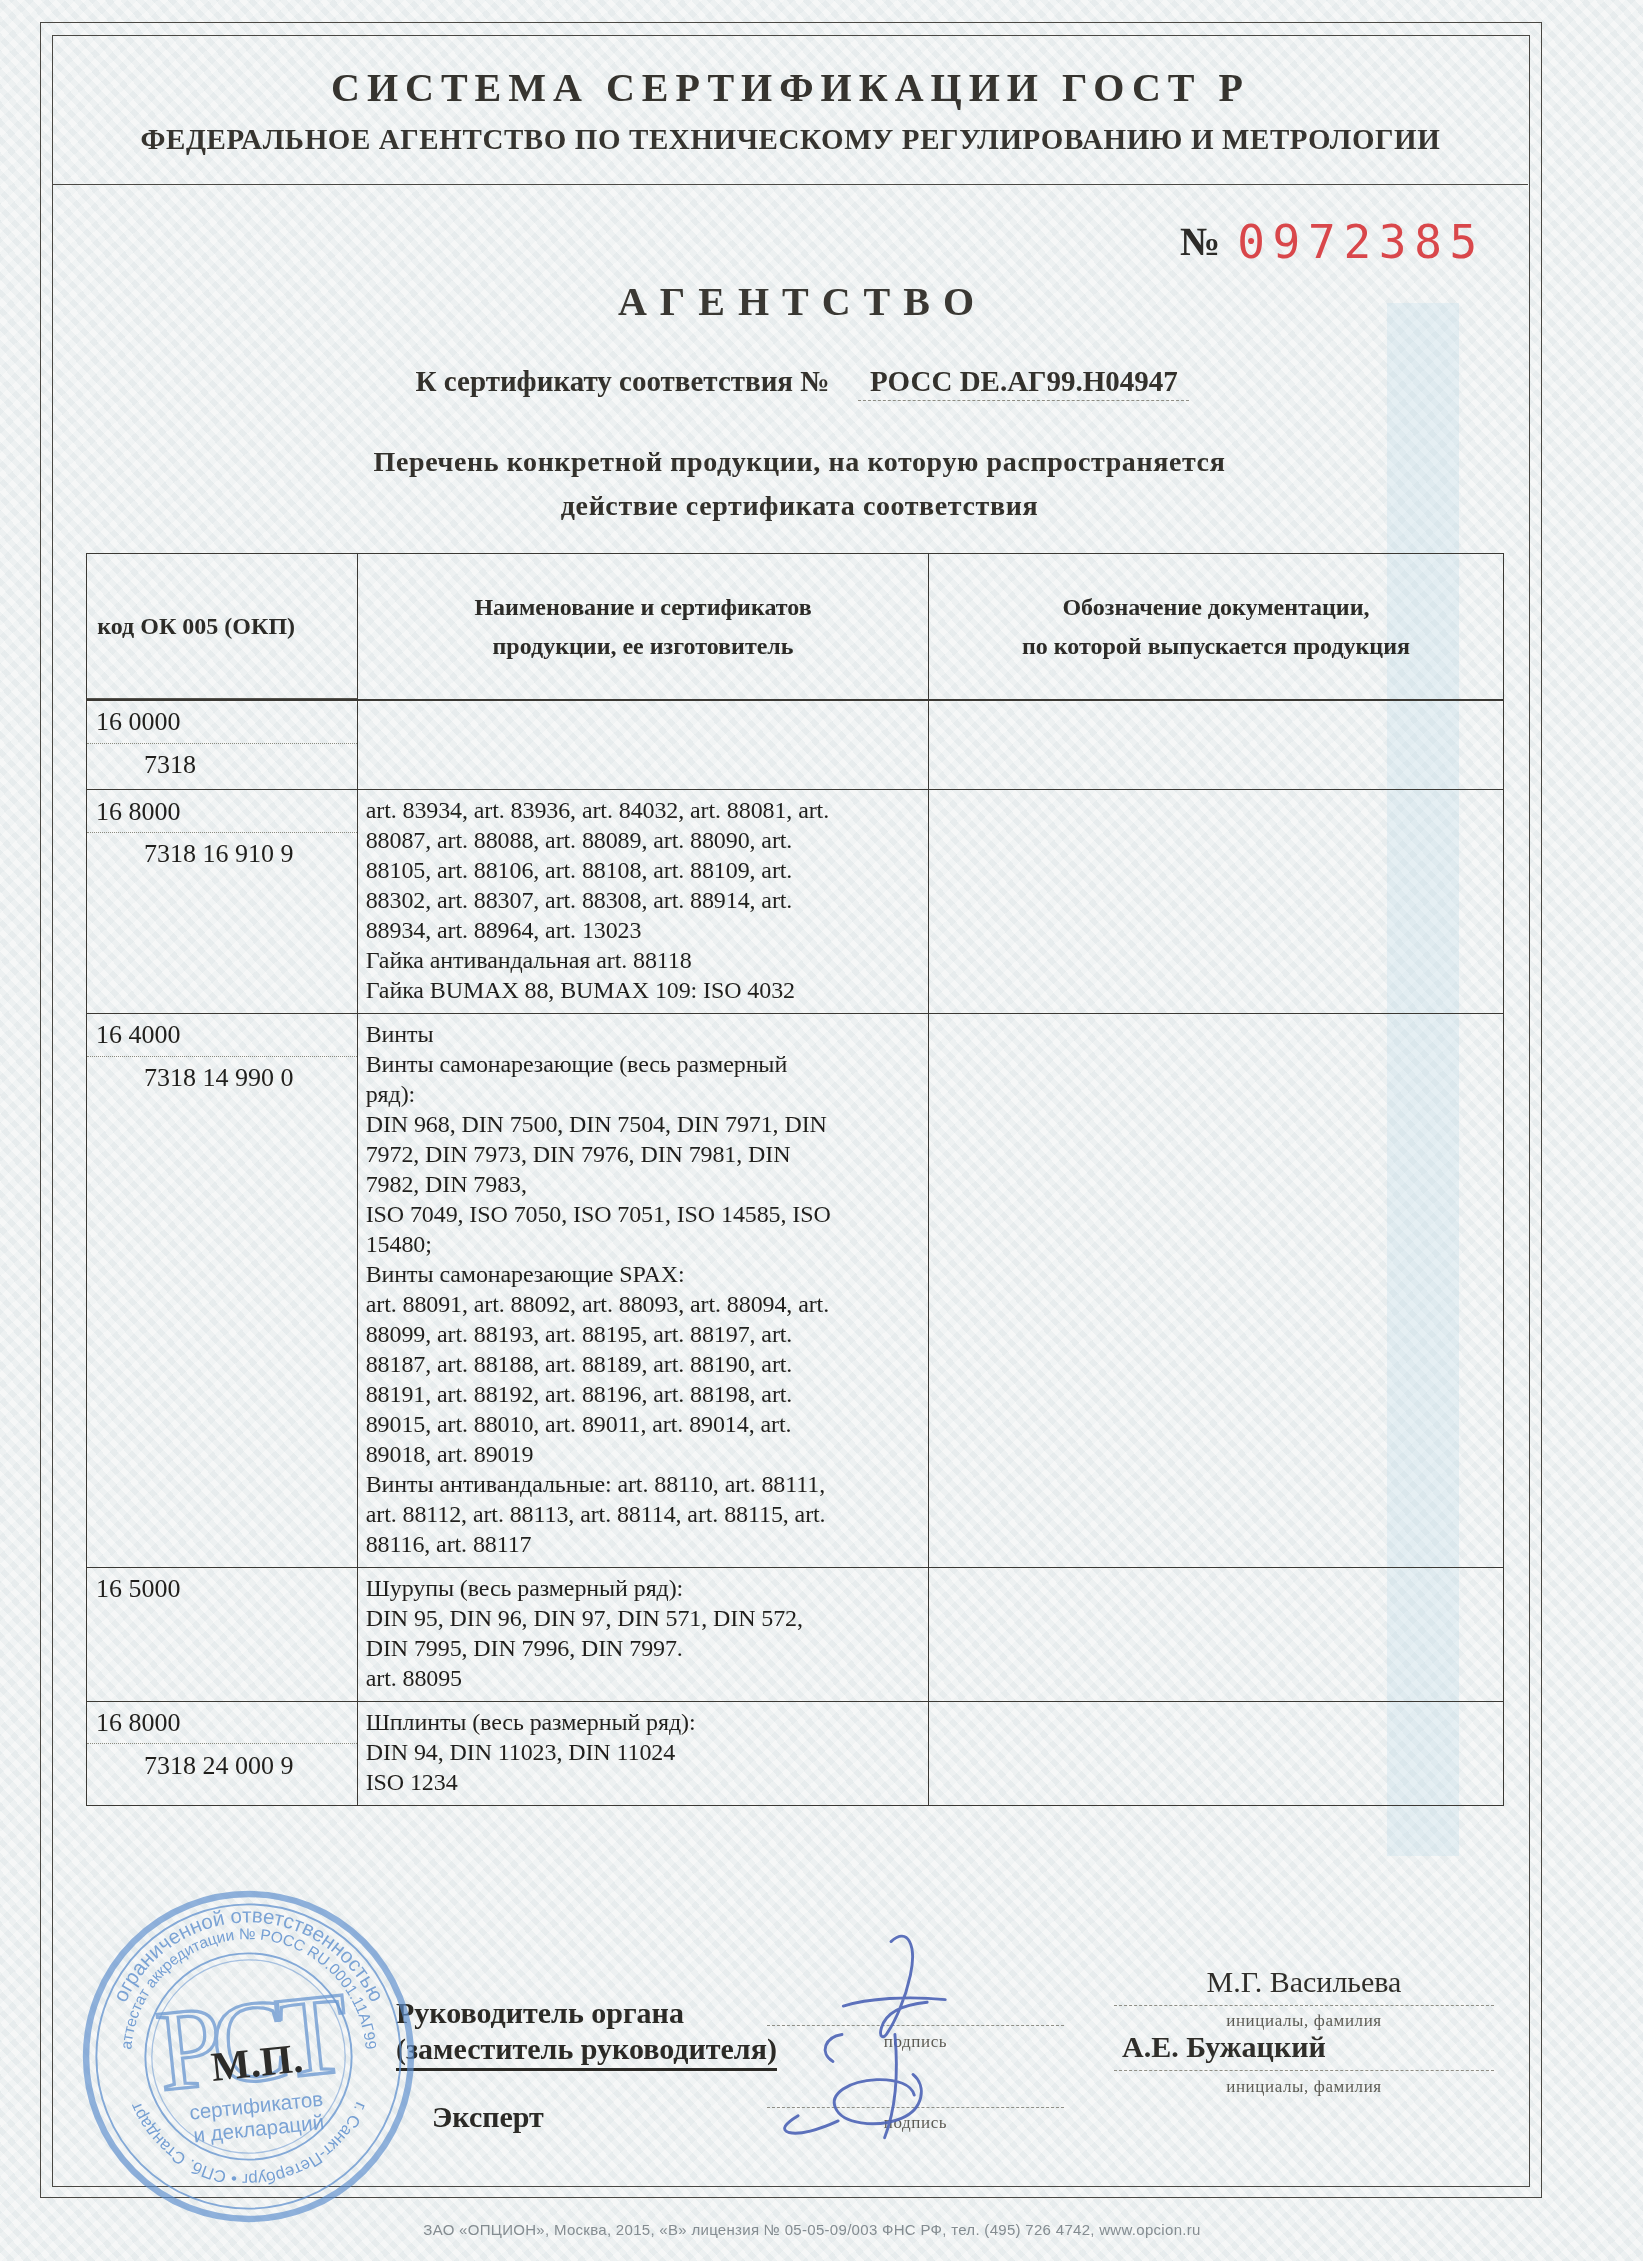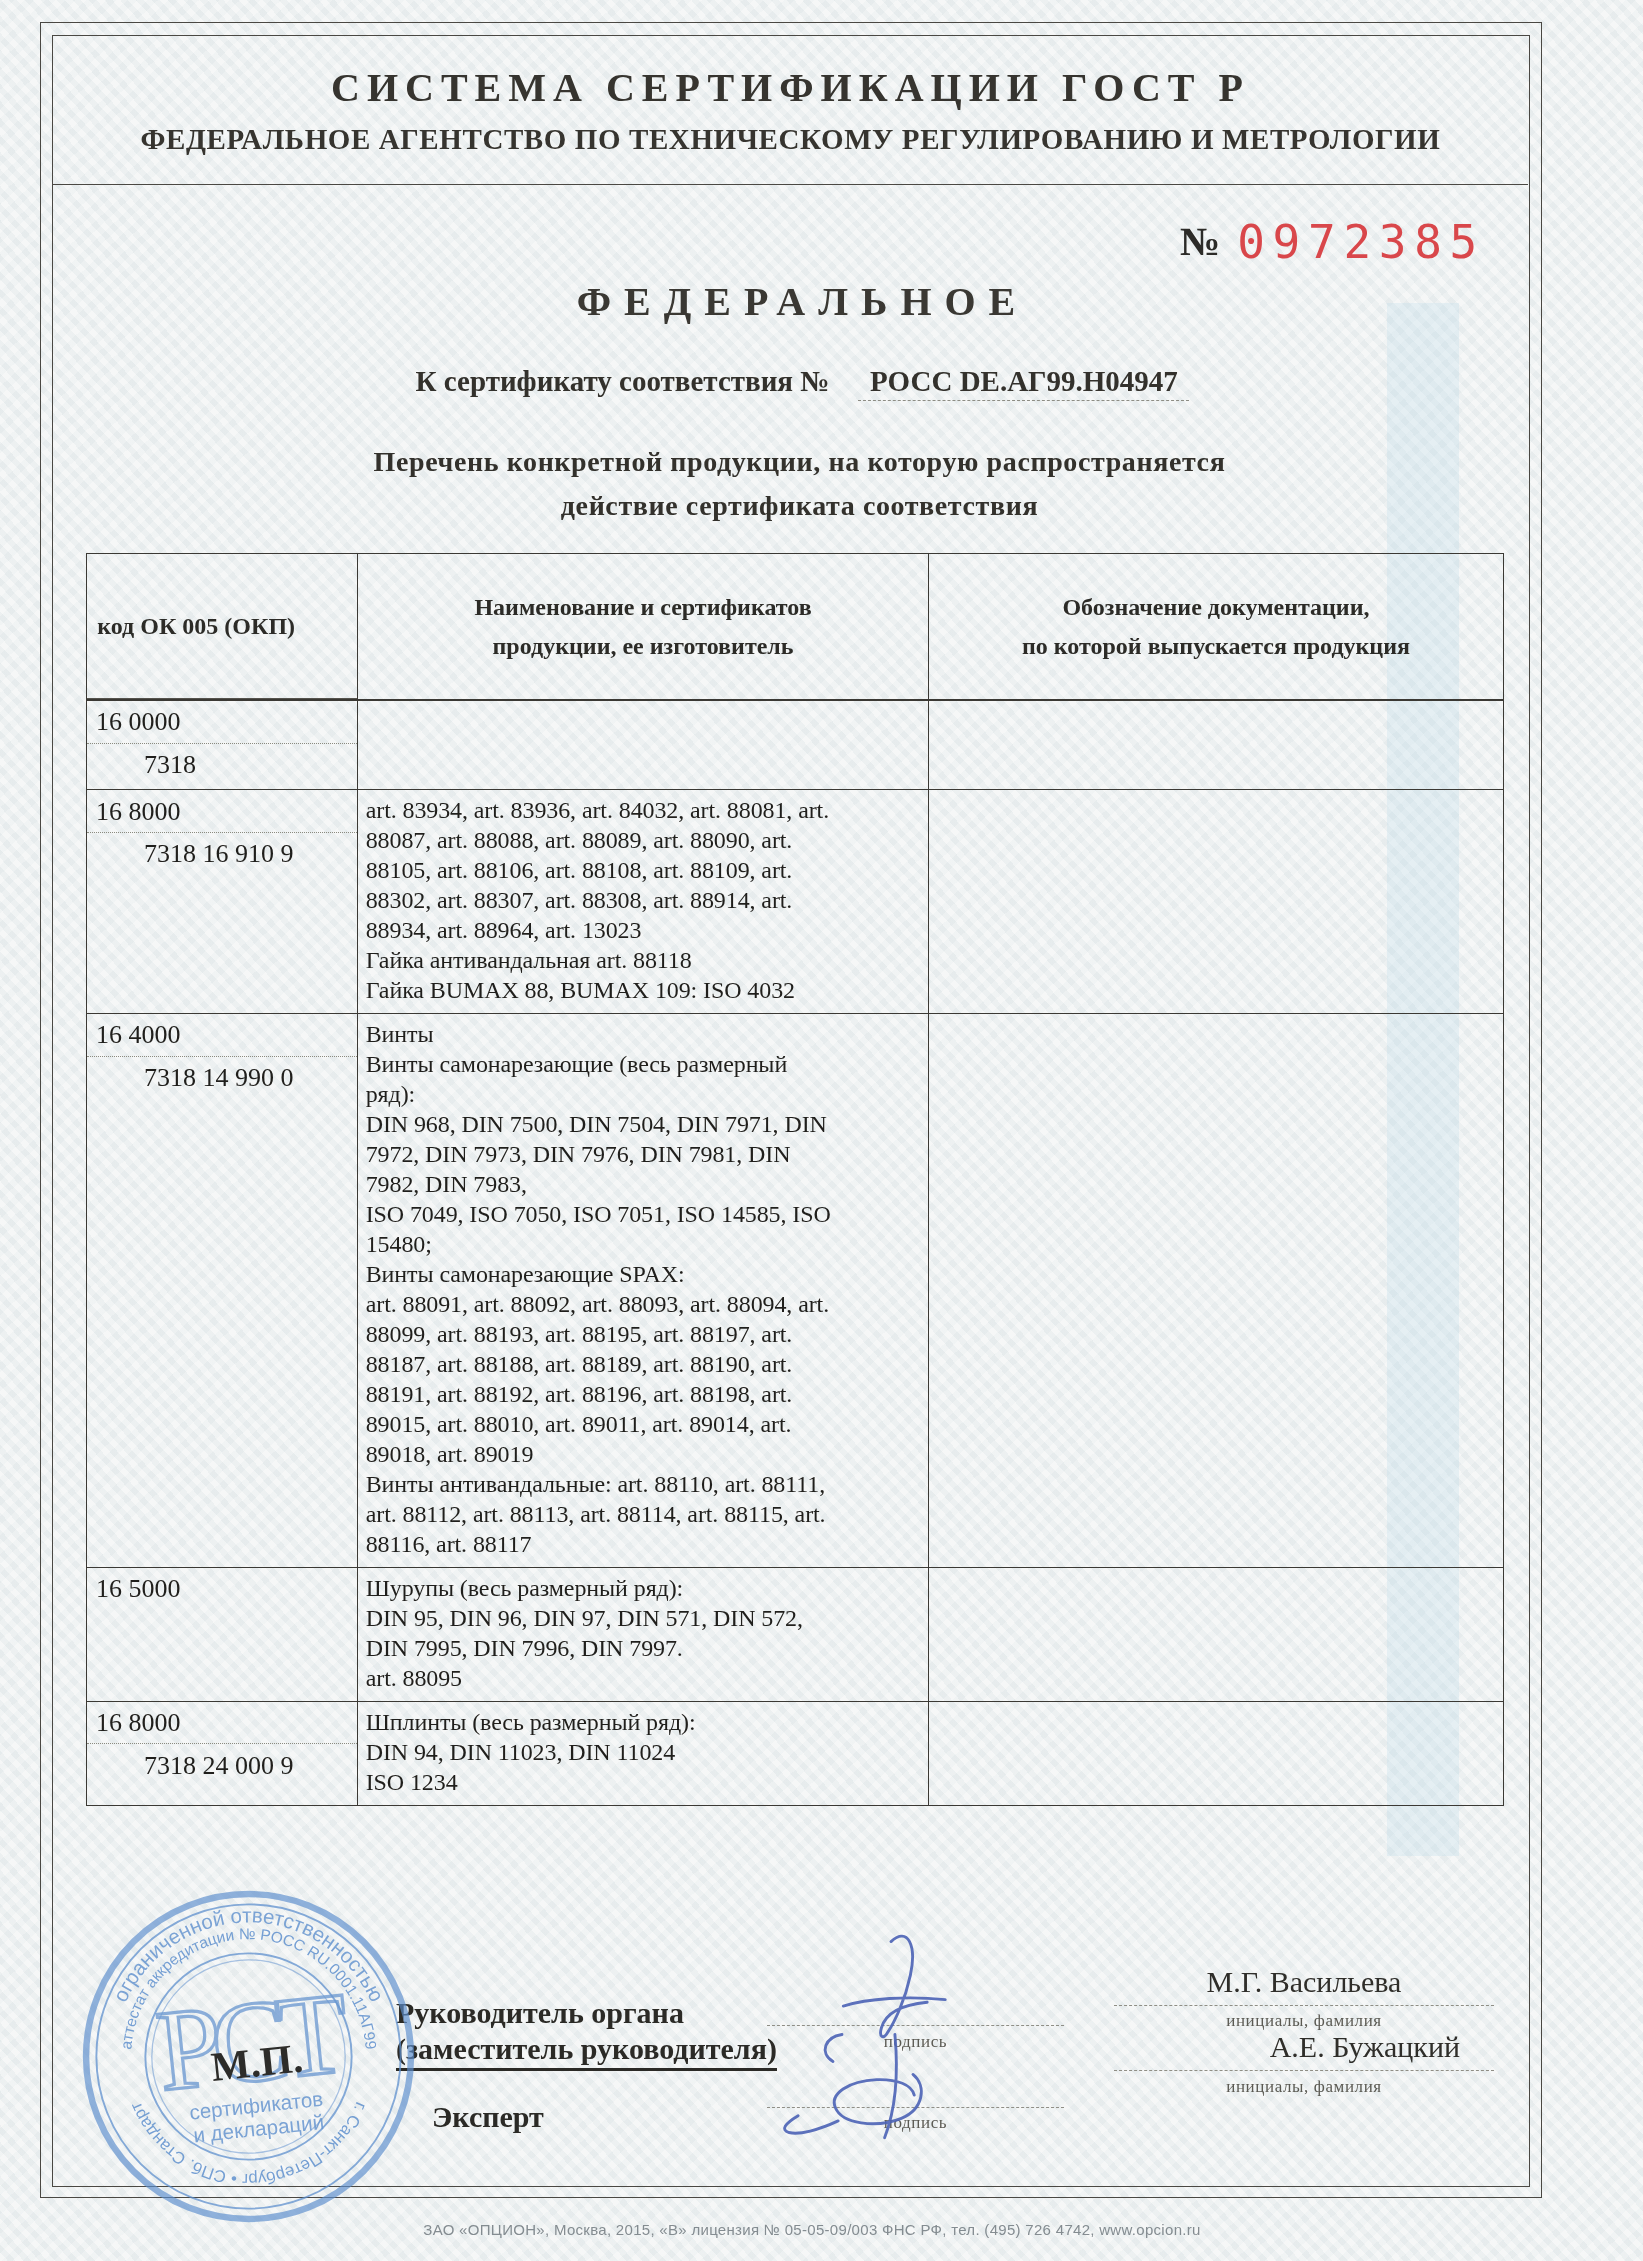--- a/index.html
+++ b/index.html
@@ -63,21 +63,21 @@
   <div class="header-box">
     <div class="h-line1">СИСТЕМА СЕРТИФИКАЦИИ ГОСТ Р</div>
     <div class="h-line2">ФЕДЕРАЛЬНОЕ АГЕНТСТВО ПО ТЕХНИЧЕСКОМУ РЕГУЛИРОВАНИЮ И МЕТРОЛОГИИ</div>
   </div>
 
   <div class="certnum">
     <span class="numero">№</span>
     <span class="rednum">0972385</span>
   </div>
 
-  <div class="title">ФЕДЕРАЛЬНОЕ</div>
+  <div class="title">АГЕНТСТВО</div>
 
   <div class="tocert">
     <span>К сертификату соответствия №</span>
     <span>&nbsp;&nbsp;</span>
     <span class="val">РОСС DE.АГ99.Н04947</span>
   </div>
 
   <div class="scope scope1">Перечень конкретной продукции,  на которую распространяется</div>
   <div class="scope scope2">действие сертификата соответствия</div>
 
@@ -159,21 +159,21 @@
 
   <div class="sline" style="left:767px;top:2025px;width:297px;"></div>
   <div class="scap" style="left:767px;top:2032px;width:297px;">подпись</div>
   <div class="sline" style="left:767px;top:2107px;width:297px;"></div>
   <div class="scap" style="left:767px;top:2113px;width:297px;">подпись</div>
 
   <div class="signame" style="left:1114px;top:1965px;width:380px;text-align:center;">М.Г. Васильева</div>
   <div class="sline" style="left:1114px;top:2005px;width:380px;"></div>
   <div class="scap" style="left:1114px;top:2011px;width:380px;">инициалы, фамилия</div>
 
-  <div class="signame" style="left:1080px;top:2030px;width:380px;text-align:right;">А.Е. Бужацкий</div>
+  <div class="signame" style="left:1122px;top:2030px;width:380px;text-align:left;font-weight:bold;">А.Е. Бужацкий</div>
   <div class="sline" style="left:1114px;top:2070px;width:380px;"></div>
   <div class="scap" style="left:1114px;top:2077px;width:380px;">инициалы, фамилия</div>
 
   <svg class="stamp" viewBox="0 0 560 560">
     <g fill="none" stroke="#5c8ecd">
       <circle cx="280" cy="280" r="252" stroke-width="10" opacity=".72"></circle>
       <circle cx="280" cy="280" r="236" stroke-width="3" opacity=".8"></circle>
       <circle cx="280" cy="280" r="160" stroke-width="3" opacity=".8"></circle>
       <circle cx="280" cy="280" r="150" stroke-width="2" opacity=".55"></circle>
     </g>

